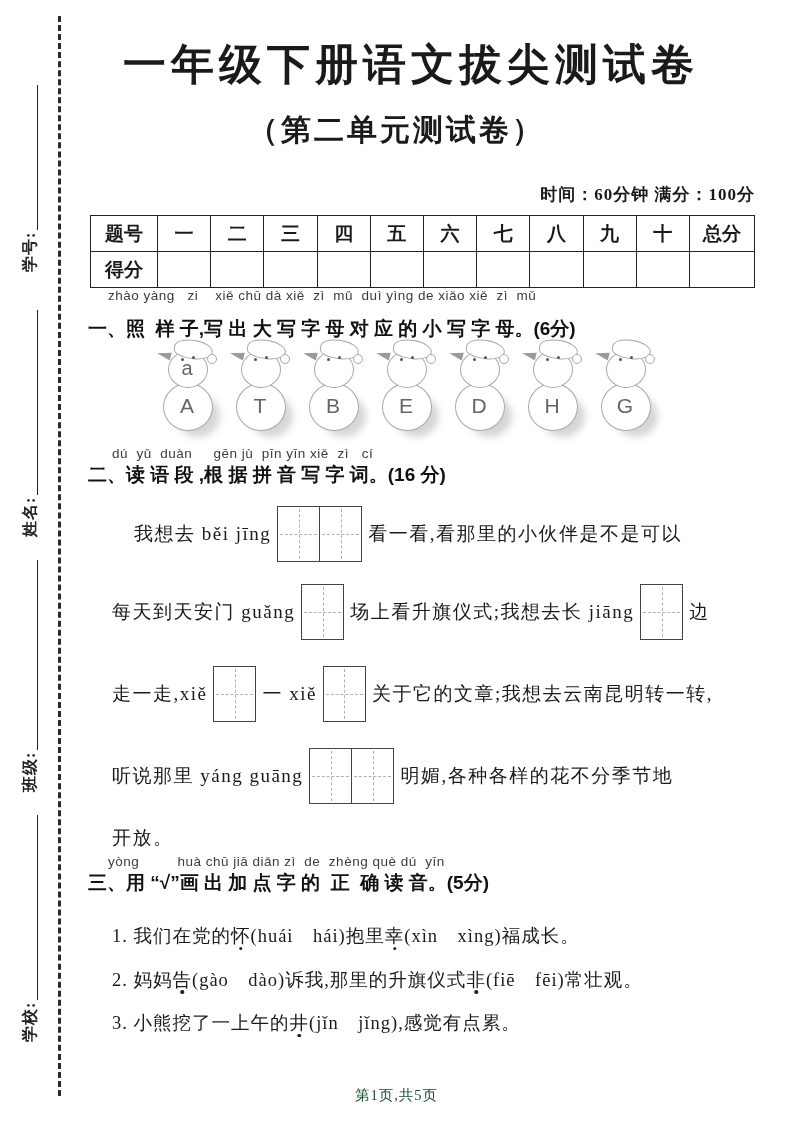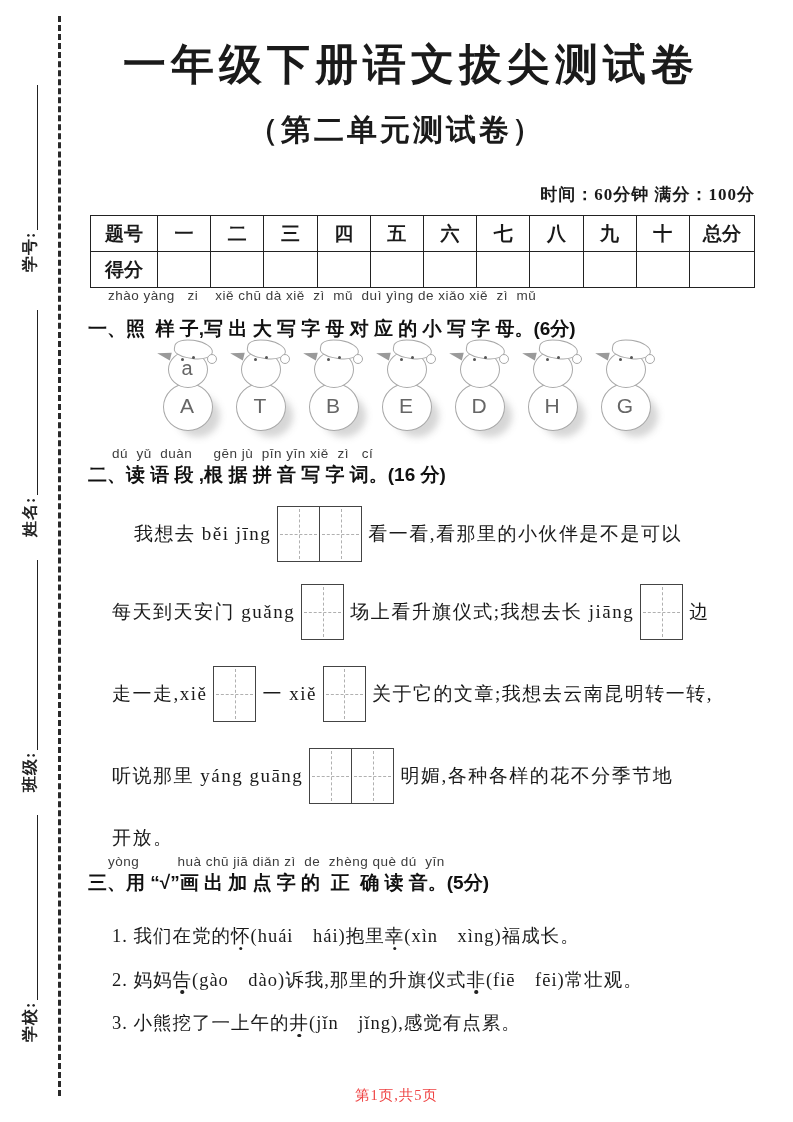--- a/index.html
+++ b/index.html
@@ -77,21 +77,21 @@
   .tian-cell .vd{position:absolute;top:2px;bottom:2px;left:50%;border-left:1px dashed #b0b0b0;}
 
   
   .s3-items{position:absolute;left:112px;top:922px;width:648px;font-size:18.5px;}
   .s3-item{margin-bottom:14px;letter-spacing:1px;line-height:1.6;white-space:pre;}
   .dot-under{position:relative;}
   .dot-under::after{content:"";position:absolute;left:50%;transform:translateX(-50%);
                     bottom:-4px;width:3.5px;height:3.5px;border-radius:50%;background:#222;}
 
   .footer{position:absolute;top:1086px;left:0;right:0;text-align:center;
-          font-size:14.5px;letter-spacing:1px;color:#ef4444;}
+          font-size:14.5px;letter-spacing:1px;color:#14532d;}
 </style>
 </head>
 <body>
 
 <div class="page">
 
   <div class="binding-line"></div>
 
   <div class="side-group sg1">
     <span class="side-label">学号:</span>

